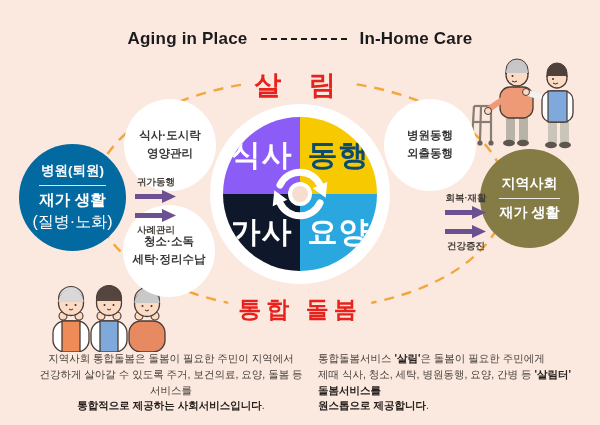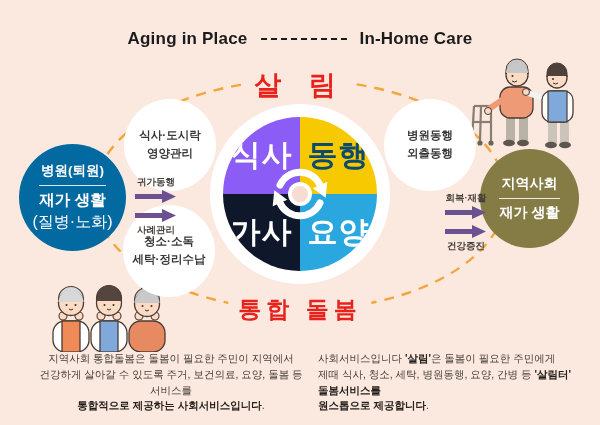--- a/index.html
+++ b/index.html
@@ -220,18 +220,18 @@
     <circle cx="93" cy="23" r="1" fill="#3a2f2a"></circle>
     <path d="M 93 27 q 2.5 2 5 0" fill="none" stroke="#3a2f2a" stroke-width="1"></path>
   </svg>
 
   <div class="foot foot-left">
     <span>지역사회 통합돌봄은 돌봄이 필요한 주민이 지역에서</span><br>
     <span>건강하게 살아갈 수 있도록 주거, 보건의료, 요양, 돌봄 등 서비스를</span><br>
     <b>통합적으로 제공하는 사회서비스입니다</b><span>.</span>
   </div>
   <div class="foot foot-right">
-    <span>사회서비스입니다 </span><b>'살림'</b><span>은 돌봄이 필요한 주민에게</span><br>
+    <span>통합돌봄서비스 </span><b>'살림'</b><span>은 돌봄이 필요한 주민에게</span><br>
     <span>제때 식사, 청소, 세탁, 병원동행, 요양, 간병 등 </span><b>'살림터' 돌봄서비스를</b><br>
     <b>원스톱으로 제공합니다</b><span>.</span>
   </div>
 
 </div>
 
 </body></html>

